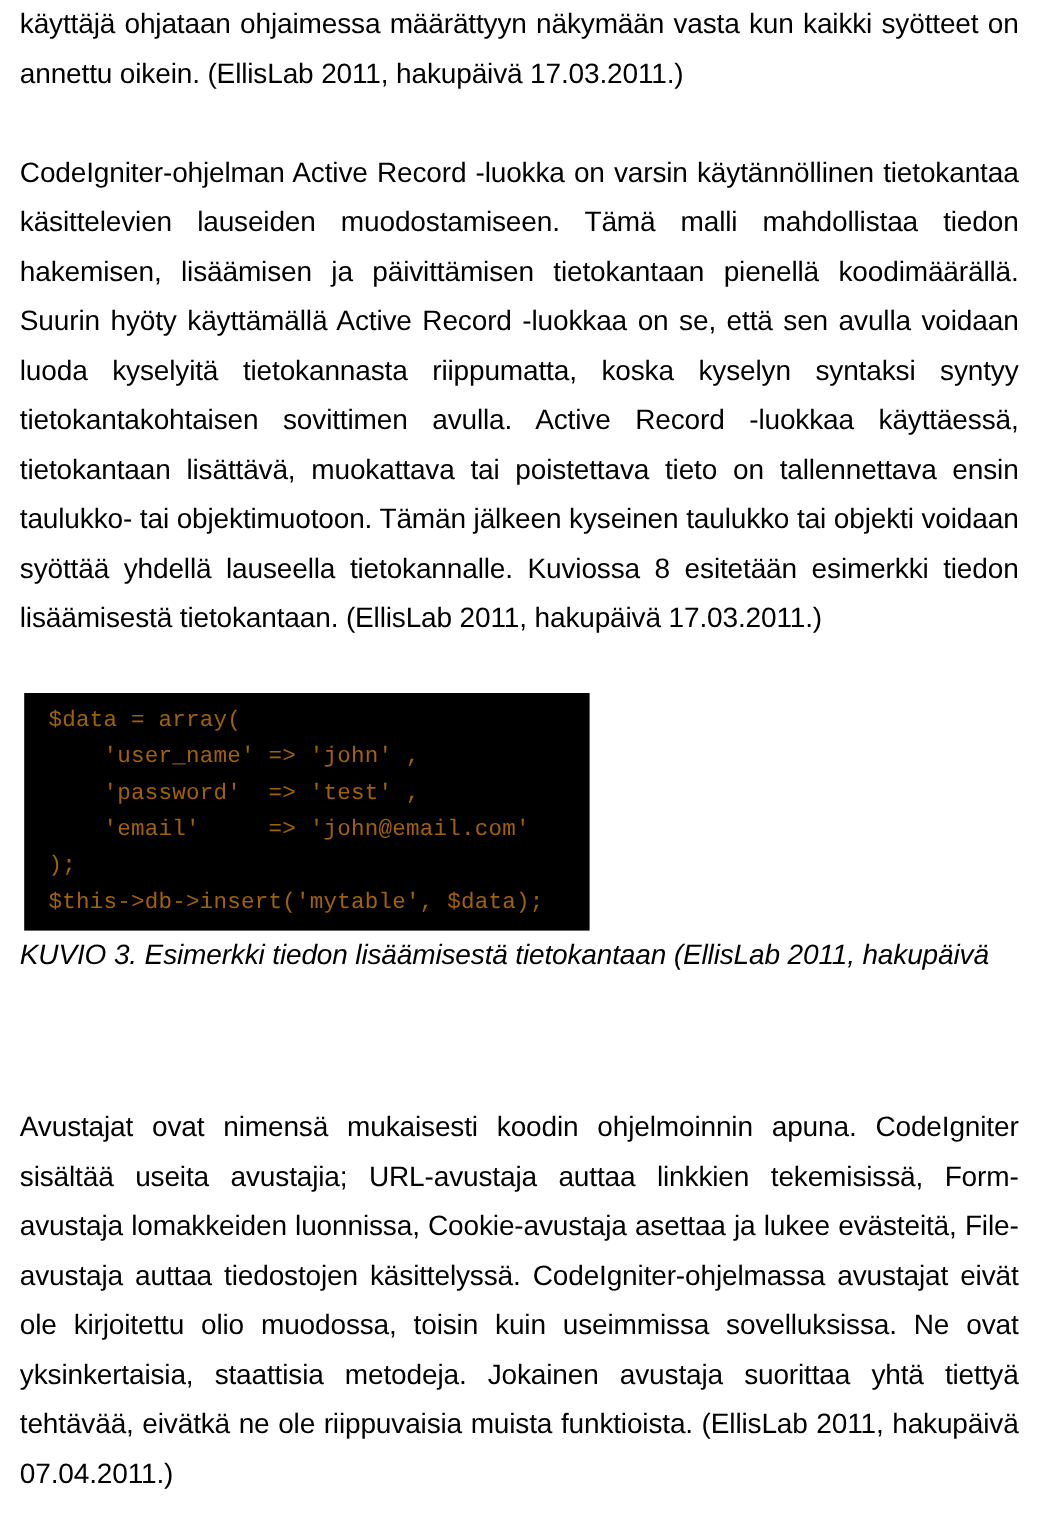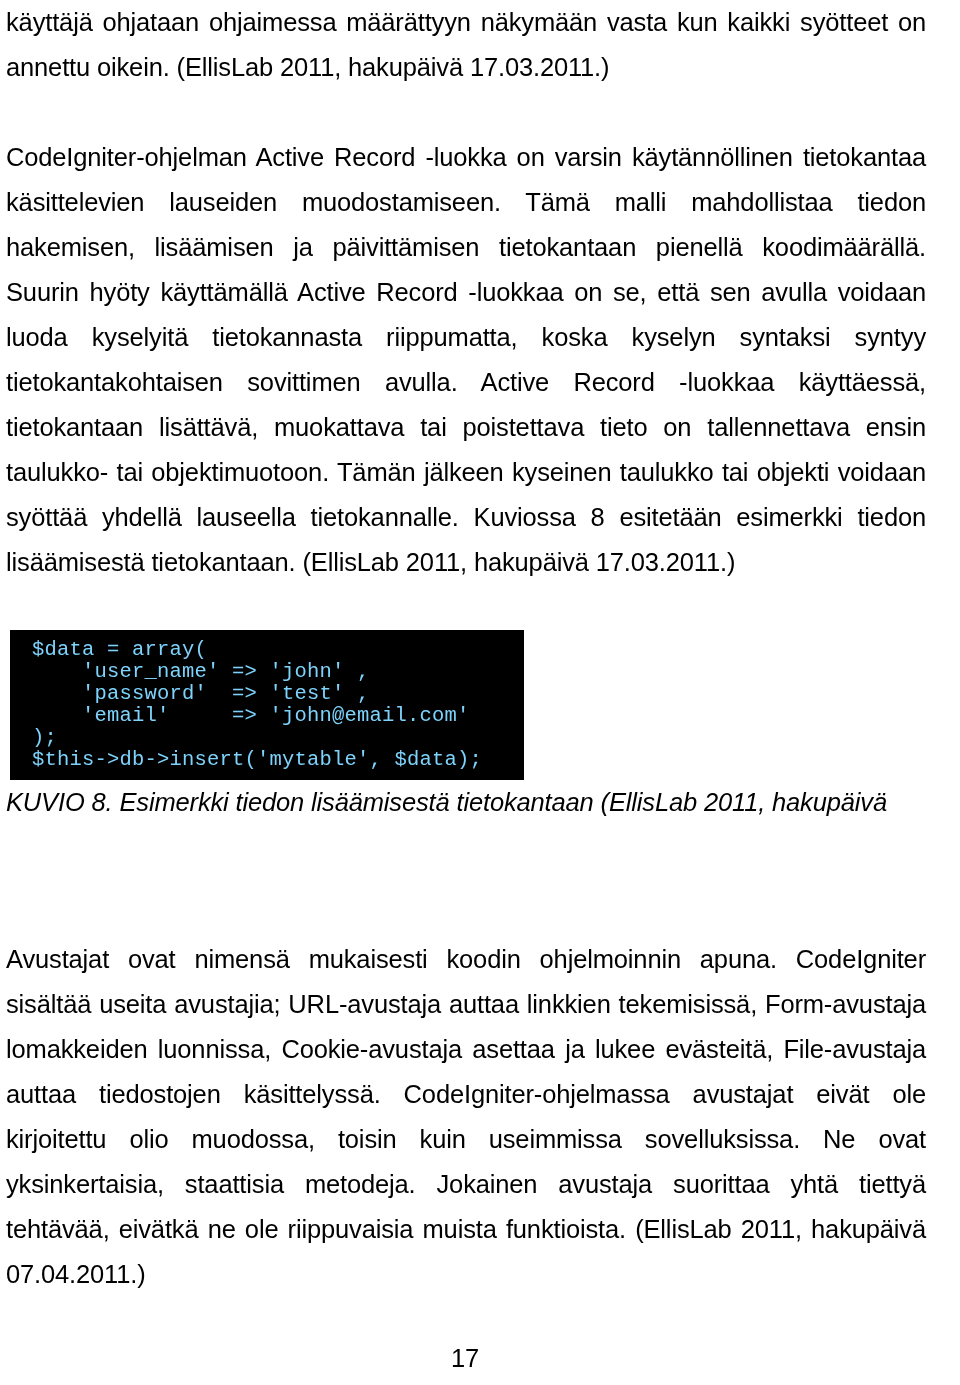--- a/index.html
+++ b/index.html
@@ -12,45 +12,45 @@
     height: 1385px;
     font-family: "Liberation Sans", sans-serif;
     color: #000000;
     overflow: hidden;
   }
   .page {
     position: relative;
     width: 930px;
     height: 1385px;
     box-sizing: border-box;
-    padding: 0 4px 0 6px;
+    padding: 0 4px 0 18px;
   }
   .para {
     font-size: 25.5px;
     line-height: 45px;
     text-align: justify;
     text-justify: inter-word;
     margin: 0;
     letter-spacing: -0.15px;
     word-spacing: 0px;
     -webkit-hyphens: none;
     hyphens: none;
   }
   .spacer-line {
     height: 45px;
   }
   .spacer-half {
     height: 22px;
   }
   .code-block {
     background: #000000;
-    color: #7dd3fc;
+    color: #a16207;
     font-family: "Liberation Mono", "DejaVu Sans Mono", monospace;
     font-size: 20.5px;
-    line-height: 22px;
+    line-height: 33px;
     width: 514px;
     box-sizing: border-box;
     padding: 9px 0 9px 22px;
     margin: 0 0 0 4px;
     white-space: pre;
     letter-spacing: 0.2px;
   }
   .caption {
     font-size: 25.5px;
     line-height: 45px;
@@ -93,26 +93,25 @@
 
   <div class="spacer-line"></div>
 
   <pre class="code-block">$data = array(
     'user_name' =&gt; 'john' ,
     'password'  =&gt; 'test' ,
     'email'     =&gt; 'john@email.com'
 );
 $this-&gt;db-&gt;insert('mytable', $data);</pre>
 
-  <p class="caption"><span>KUVIO 8. Esimerkki tiedon lisäämisestä tietokantaan (EllisLab 2011, hakupäivä</span></p>
+  <p class="caption"><span>KUVIO 3. Esimerkki tiedon lisäämisestä tietokantaan (EllisLab 2011, hakupäivä</span></p>
 
   <div class="spacer-line"></div>
   <div class="spacer-half"></div>
 
 
   <div class="spacer-line"></div>
 
   <p class="para">Avustajat ovat nimensä mukaisesti koodin ohjelmoinnin apuna. CodeIgniter sisältää useita avustajia; URL-avustaja auttaa linkkien tekemisissä, Form-avustaja lomakkeiden luonnissa, Cookie-avustaja asettaa ja lukee evästeitä, File-avustaja auttaa tiedostojen käsittelyssä. CodeIgniter-ohjelmassa avustajat eivät ole kirjoitettu olio muodossa, toisin kuin useimmissa sovelluksissa. Ne ovat yksinkertaisia, staattisia metodeja. Jokainen avustaja suorittaa yhtä tiettyä tehtävää, eivätkä ne ole riippuvaisia muista funktioista. (EllisLab 2011, hakupäivä 07.04.2011.)</p>
 
   <div class="spacer-line"></div>
 
-  <div class="page-number">17</div>
 </div>
 
 </body></html>

